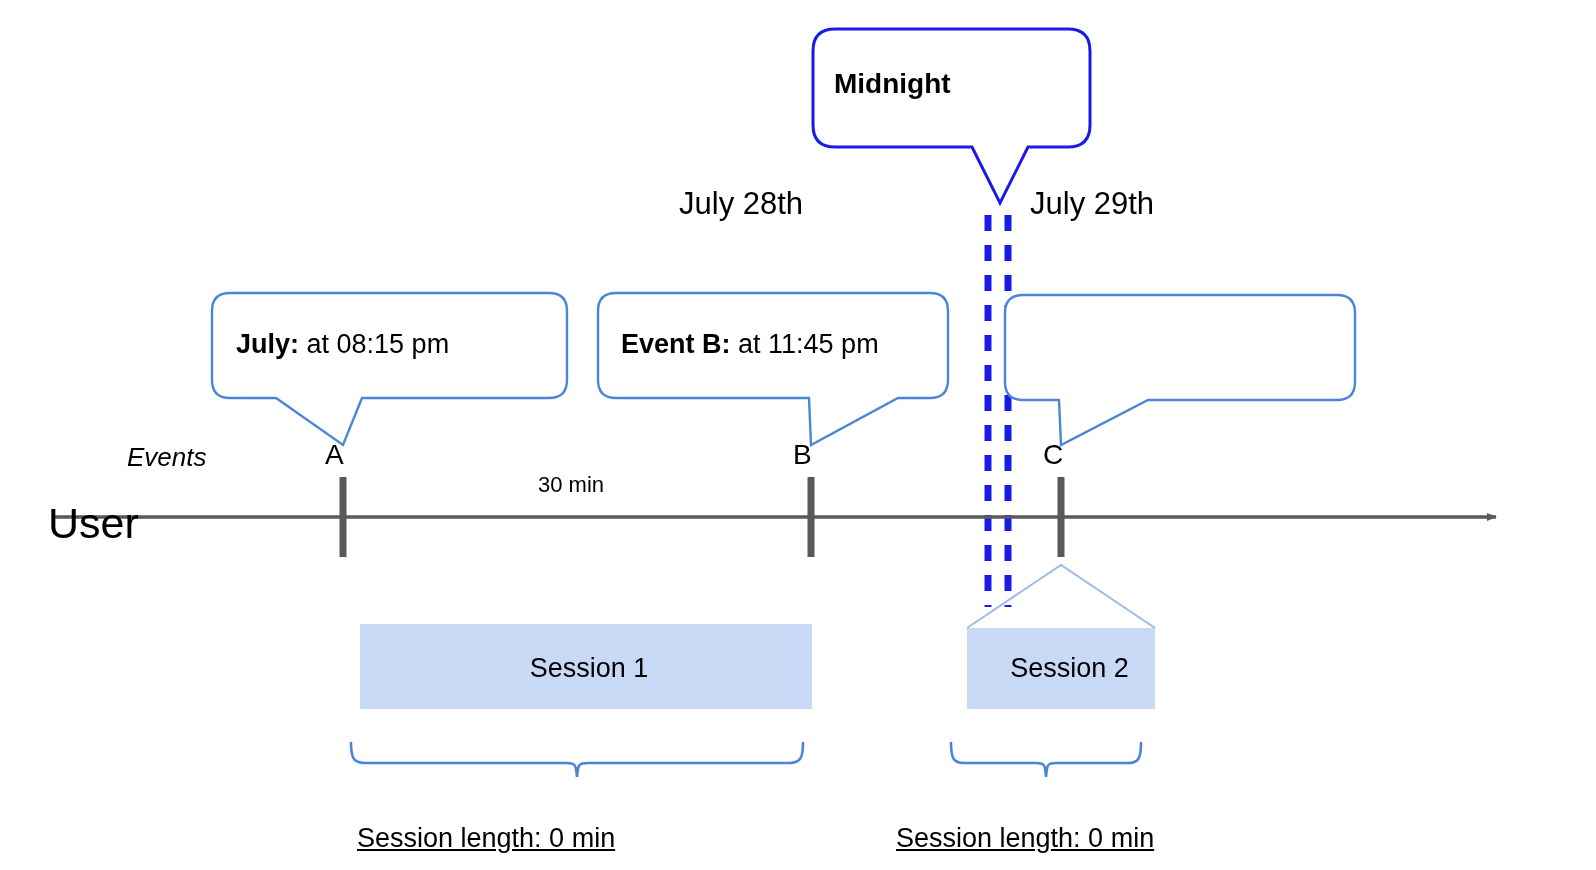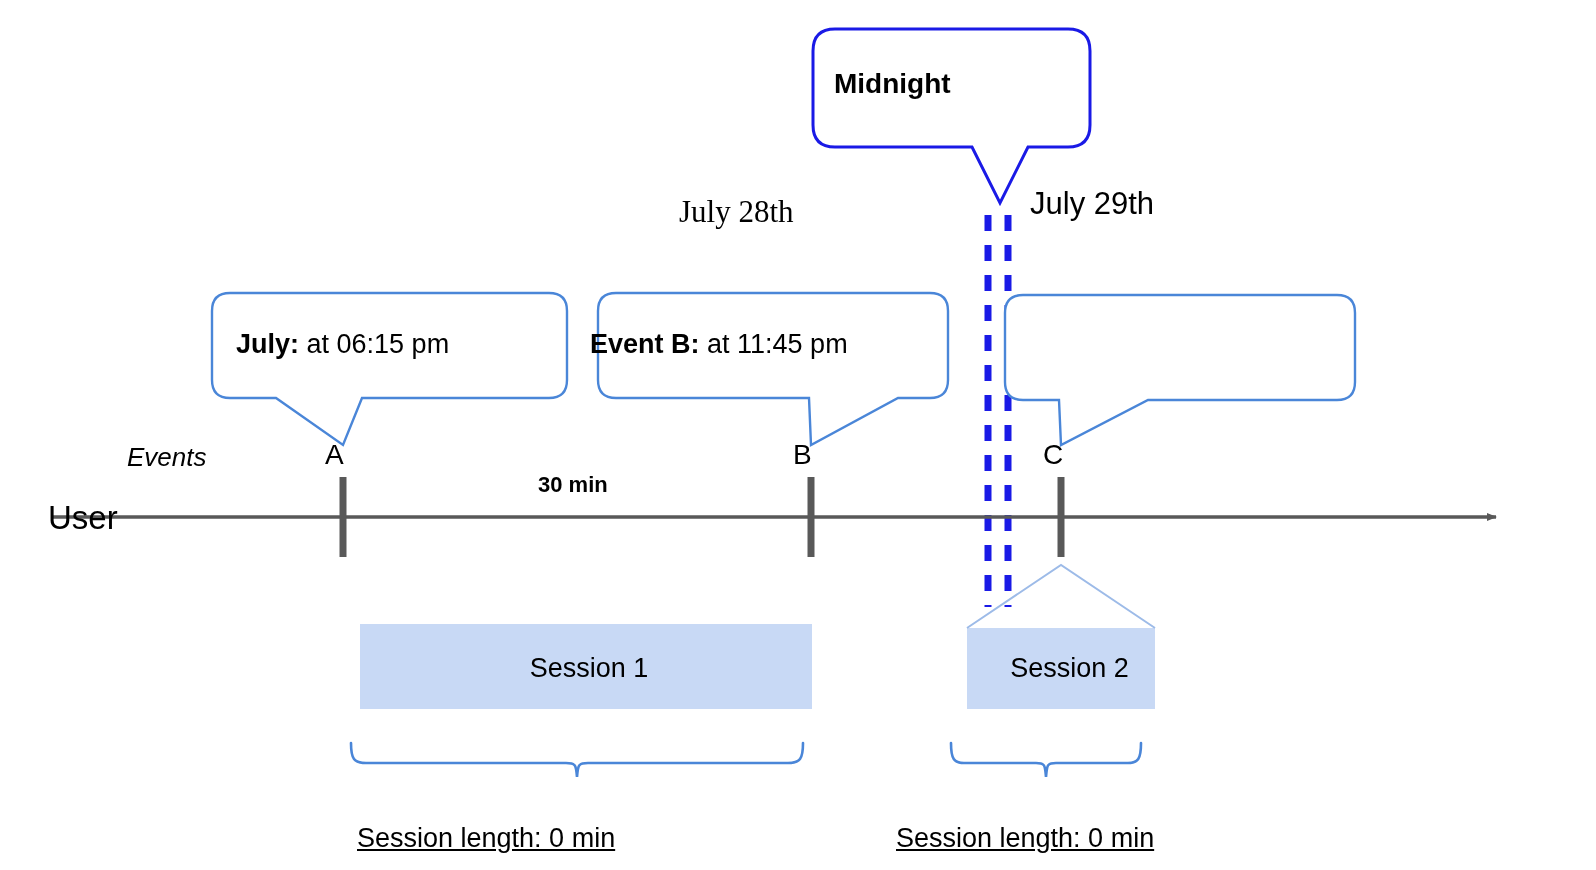--- a/index.html
+++ b/index.html
@@ -42,32 +42,31 @@
     font-weight: bold;
   }
   .midnight-text {
     font-size: 28px;
     font-weight: bold;
   }
   .date-text {
     font-size: 31px;
   }
   .axis-title {
-    font-size: 33px;
+    font-size: 43px;
   }
   .events-label {
     font-size: 26px;
     font-style: italic;
   }
   .marker-label {
     font-size: 28px;
   }
   .duration-label {
     font-size: 22px;
-    font-weight: bold;
   }
   .session-label {
     font-size: 27px;
   }
   .length-label {
     font-size: 27px;
     text-decoration: underline;
   }
 </style>
 </head>
@@ -184,28 +183,28 @@
                C 1045,738 1045,740 1046,752
                C 1047,740 1047,738 1056,738
                L 1128,738
                C 1138,738 1141,734 1141,718"></path>
     </g>
 
   </svg>
 
   <div class="txt midnight-text" style="left:834px; top:43px;">Midnight</div>
 
-  <div class="txt date-text" style="left:679px; top:169px;font-family:Liberation Serif, serif;">July 28th</div>
+  <div class="txt date-text" style="left:679px; top:161px;">July 28th</div>
   <div class="txt date-text" style="left:1030px; top:161px;">July 29th</div>
 
   <div class="txt callout-text" style="left:236px; top:306px;">
-    <span class="lead">July:</span><span> at 06:15 pm</span>
+    <span class="lead">July:</span><span> at 08:15 pm</span>
   </div>
 
-  <div class="txt callout-text" style="left:590px; top:306px;">
+  <div class="txt callout-text" style="left:621px; top:306px;">
     <span class="lead">Event B:</span><span> at 11:45 pm</span>
   </div>
 
 
   <div class="txt events-label" style="left:127px; top:417px;">Events</div>
 
   <div class="txt marker-label" style="left:325px; top:414px;">A</div>
   <div class="txt marker-label" style="left:793px; top:414px;">B</div>
   <div class="txt marker-label" style="left:1043px; top:414px;">C</div>
 

